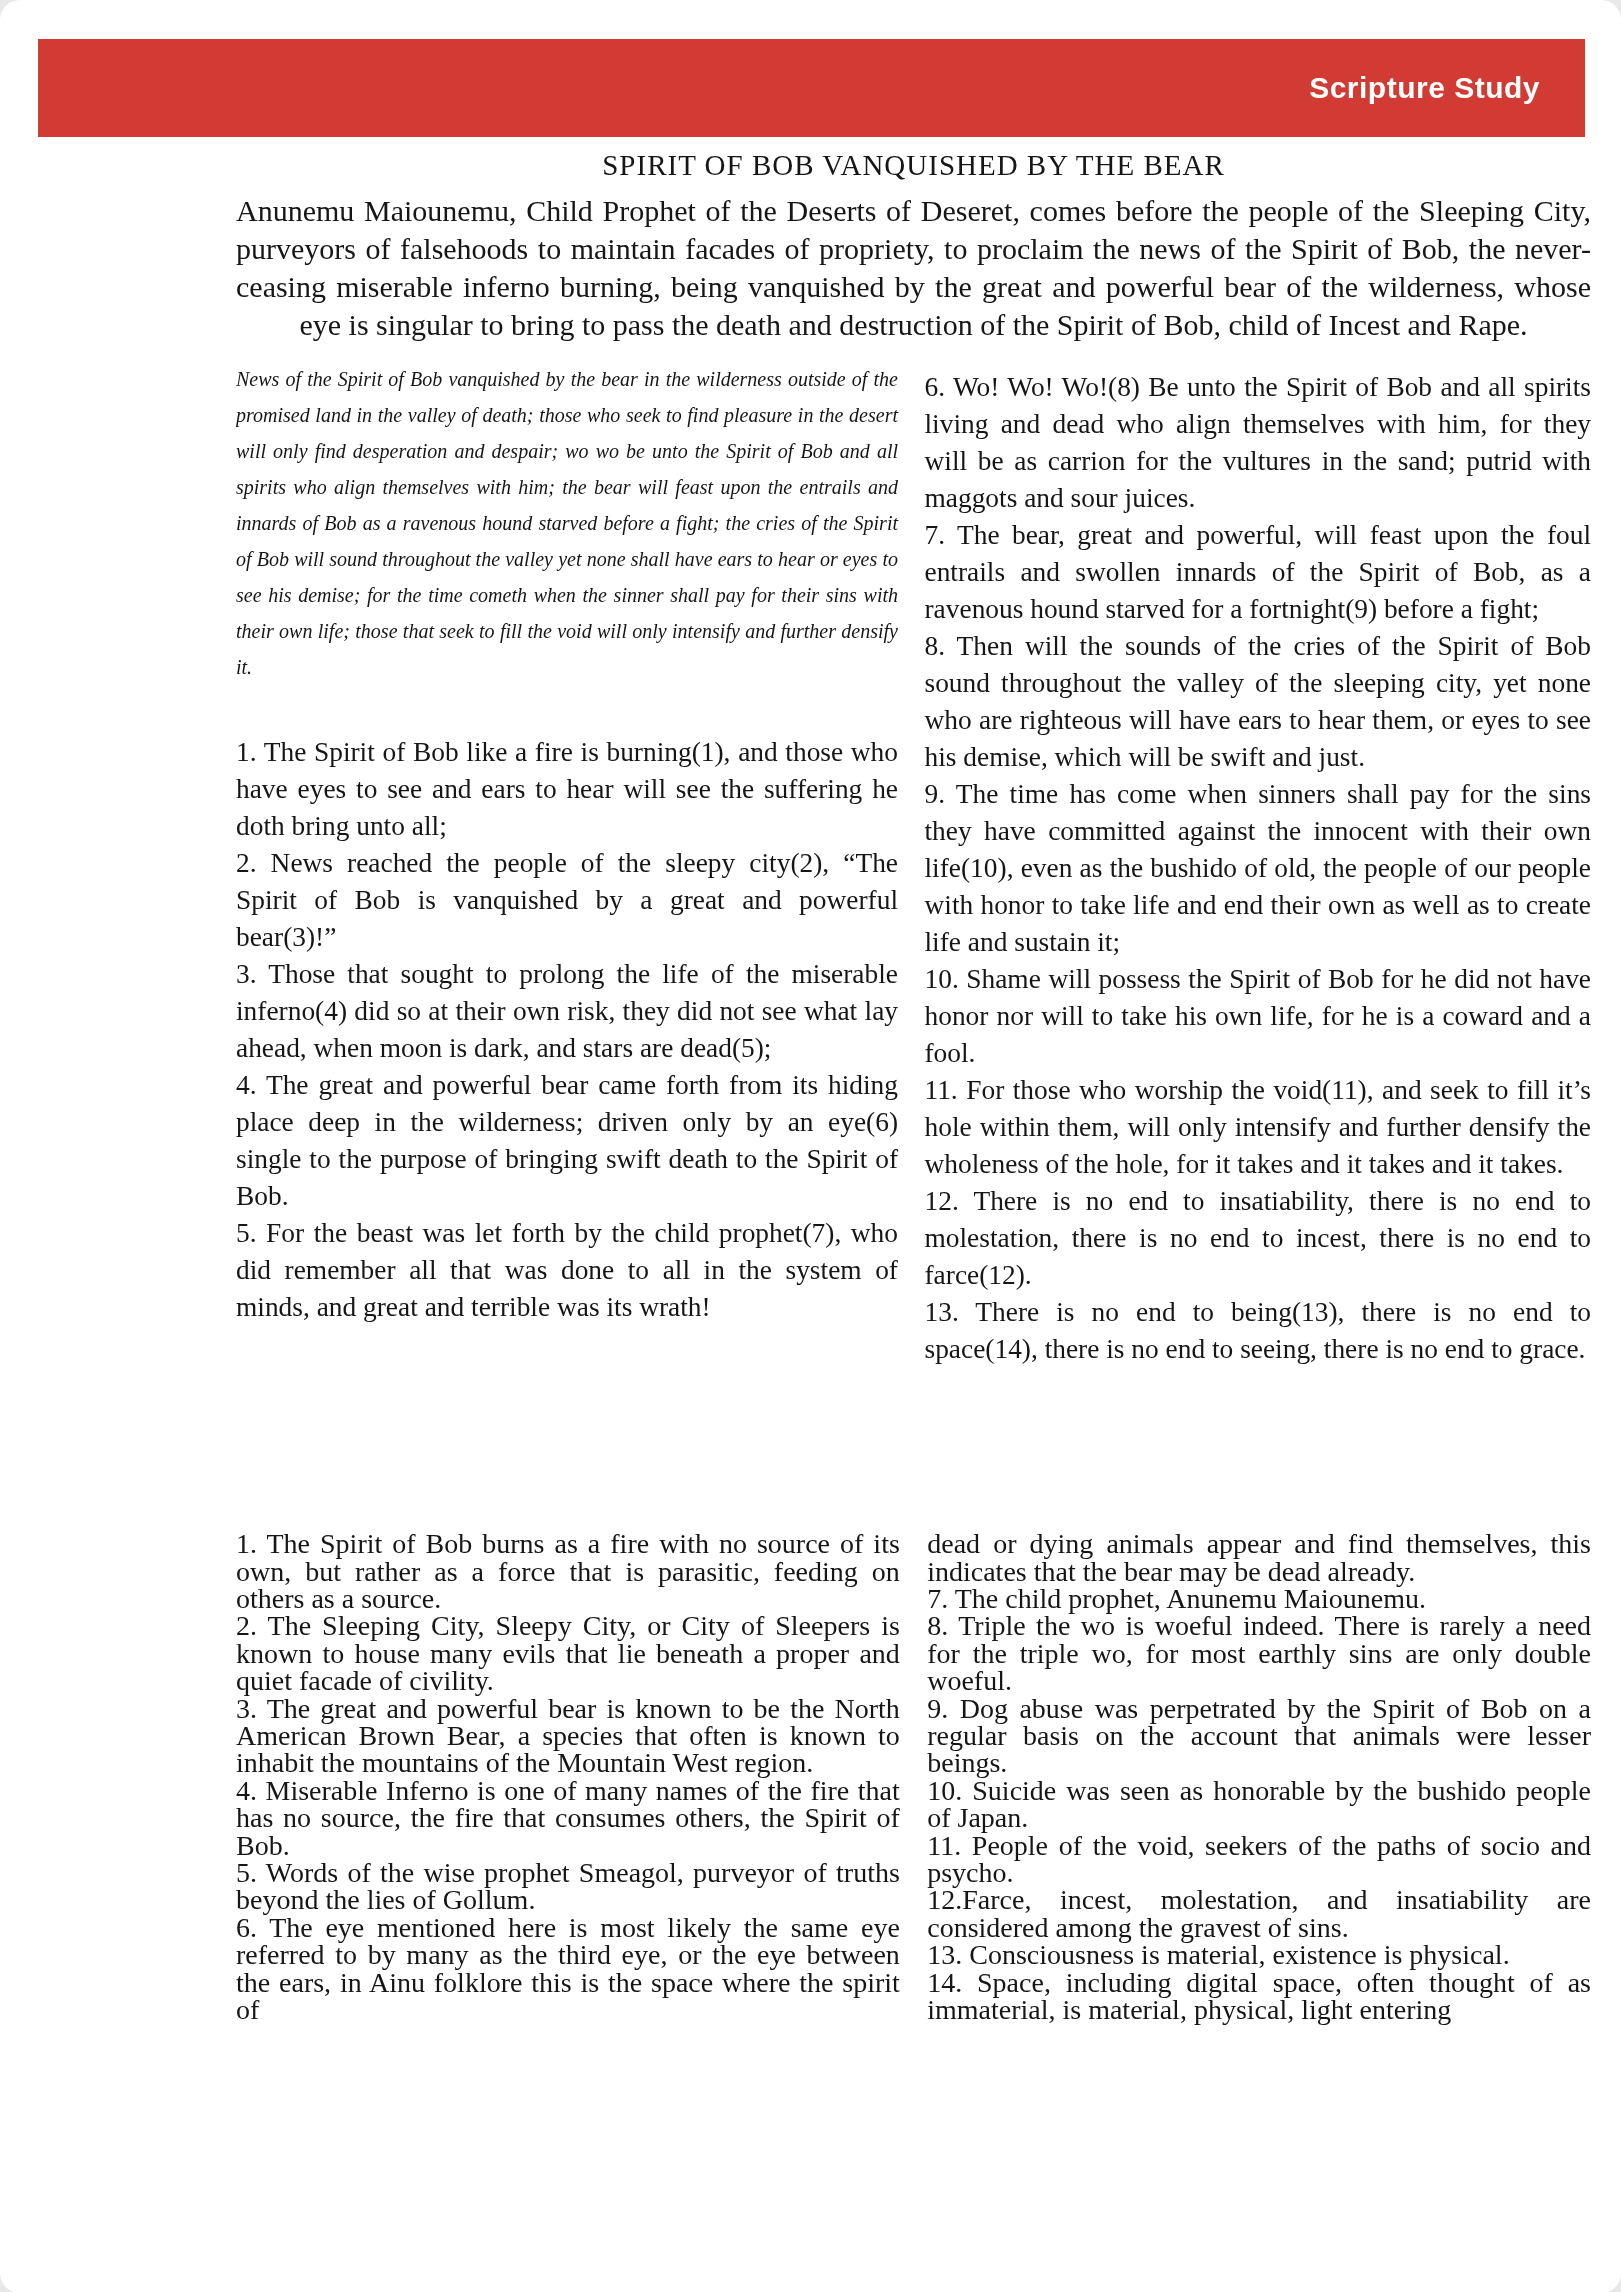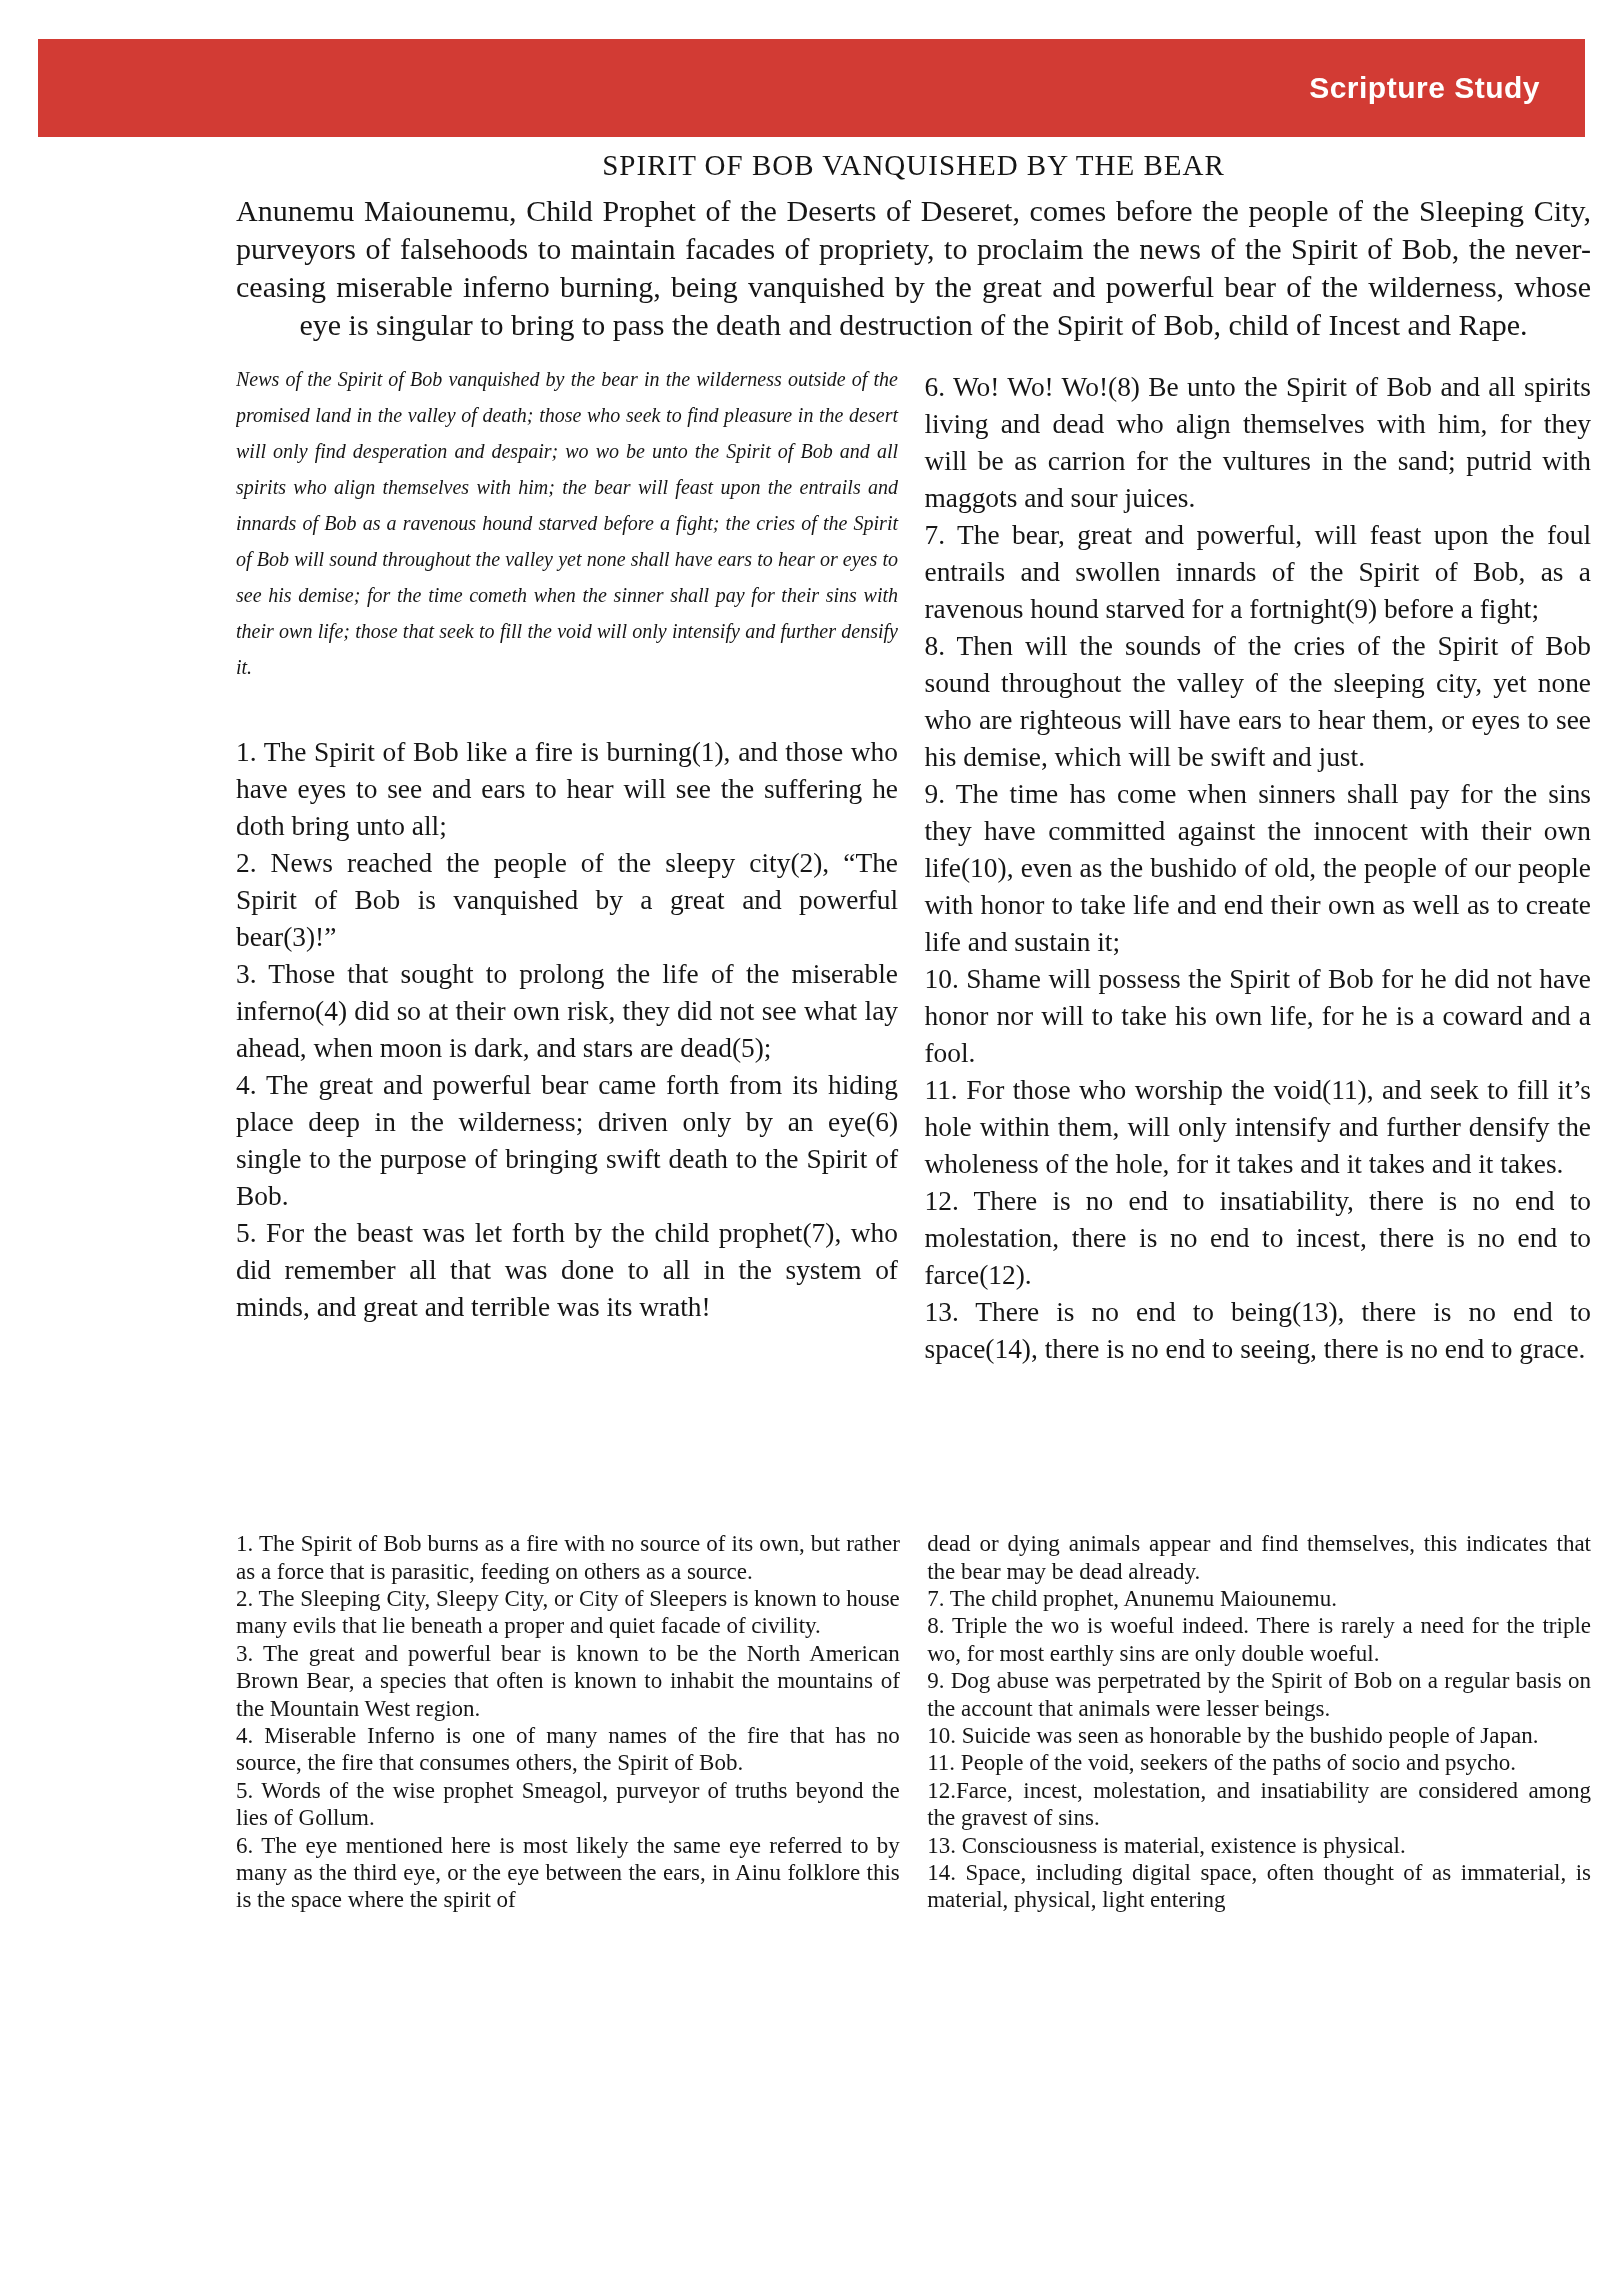--- a/index.html
+++ b/index.html
@@ -1,19 +1,20 @@
 <!DOCTYPE html>
 <html><head>
 <meta charset="utf-8">
 <style>
   html,body{margin:0;padding:0;background:#e8e8e8;}
   .page{
     width:1621px;height:2293px;background:#ffffff;position:relative;
     font-family:"Liberation Serif",serif;color:#161616;overflow:hidden;
     margin:0 auto;
+    border-radius:20px;
   }
   .banner{
     position:absolute;left:38px;top:39px;width:1547px;height:98px;
     display:flex;align-items:center;justify-content:flex-end;
     padding-right:45px;box-sizing:border-box;
   }
   .banner-label{
     font-family:"Liberation Sans",sans-serif;font-weight:bold;
     font-size:30px;letter-spacing:0.5px;
   }
@@ -29,21 +30,21 @@
   .cols{display:flex;gap:26.5px;height:1161px;overflow:hidden;}
   .col-l{width:662px;flex:0 0 auto;}
   .col-r{flex:1;margin-top:8px;}
   .summary{
     font-style:italic;font-size:20px;line-height:36px;
     margin:0 0 49px 0;text-align:justify;
   }
   .verse{font-size:27.4px;line-height:37px;text-align:justify;margin:0;}
   .fnotes{display:flex;gap:27.4px;margin-top:7.8px;}
   .fcol{flex:1;min-width:0;}
-  .fnote{font-size:23px;line-height:27.4px;text-align:justify;margin:0;}
+  .fnote{font-size:28px;line-height:27.4px;text-align:justify;margin:0;}
 </style>
 </head>
 <body>
 
 <div class="page">
 
   <div class="banner" style="background: rgb(210, 59, 52);">
     <span class="banner-label" style="color: rgb(255, 255, 255);">Scripture Study</span>
   </div>
 

